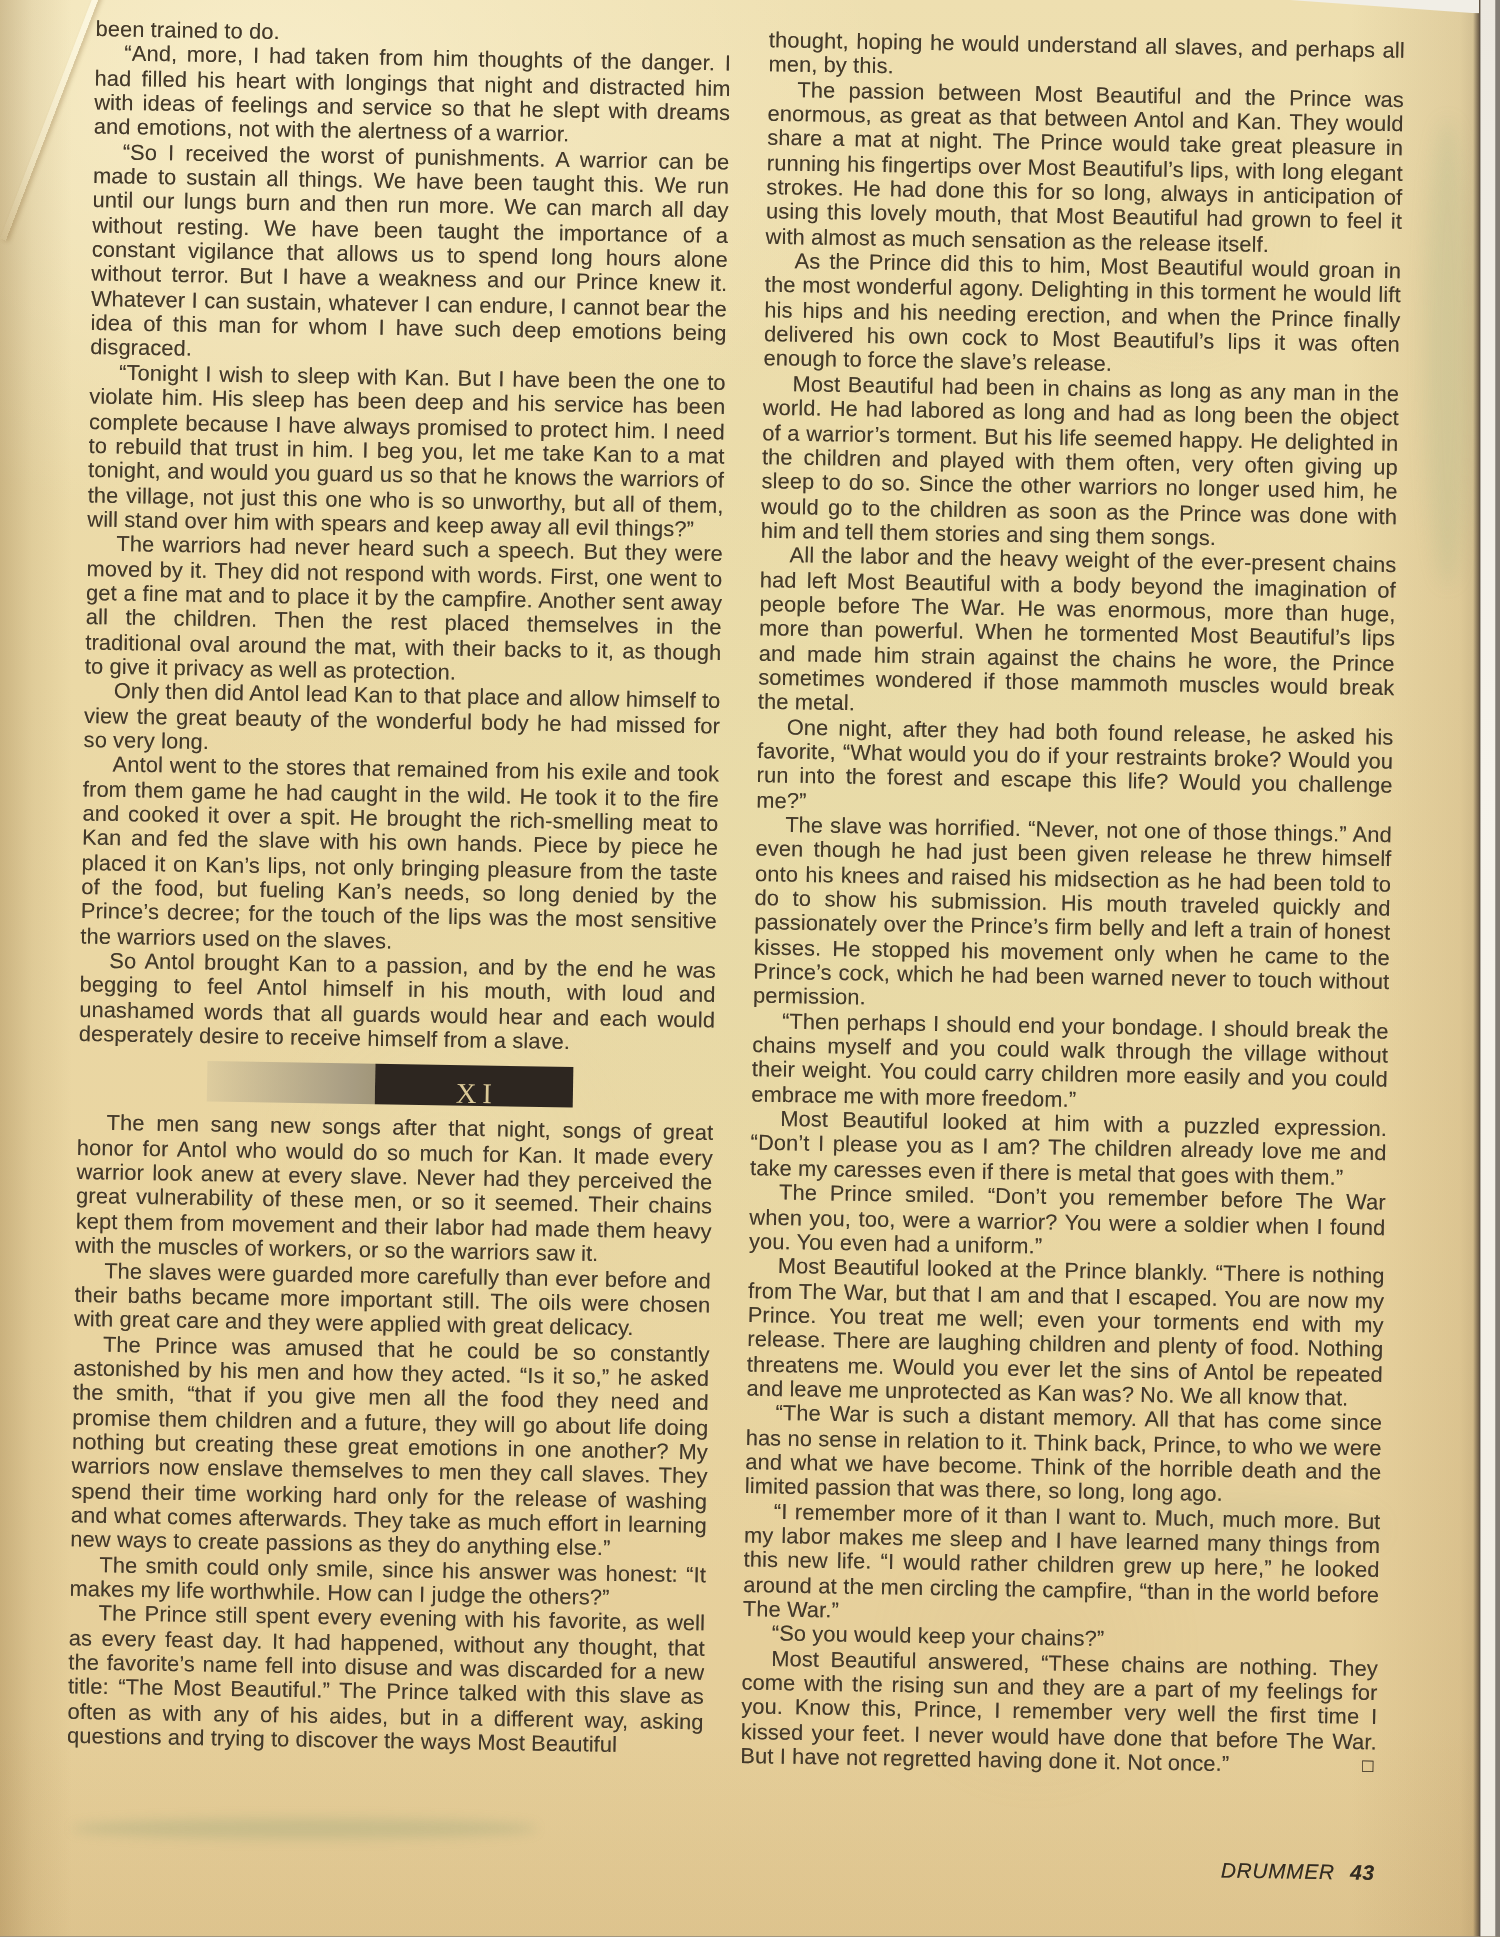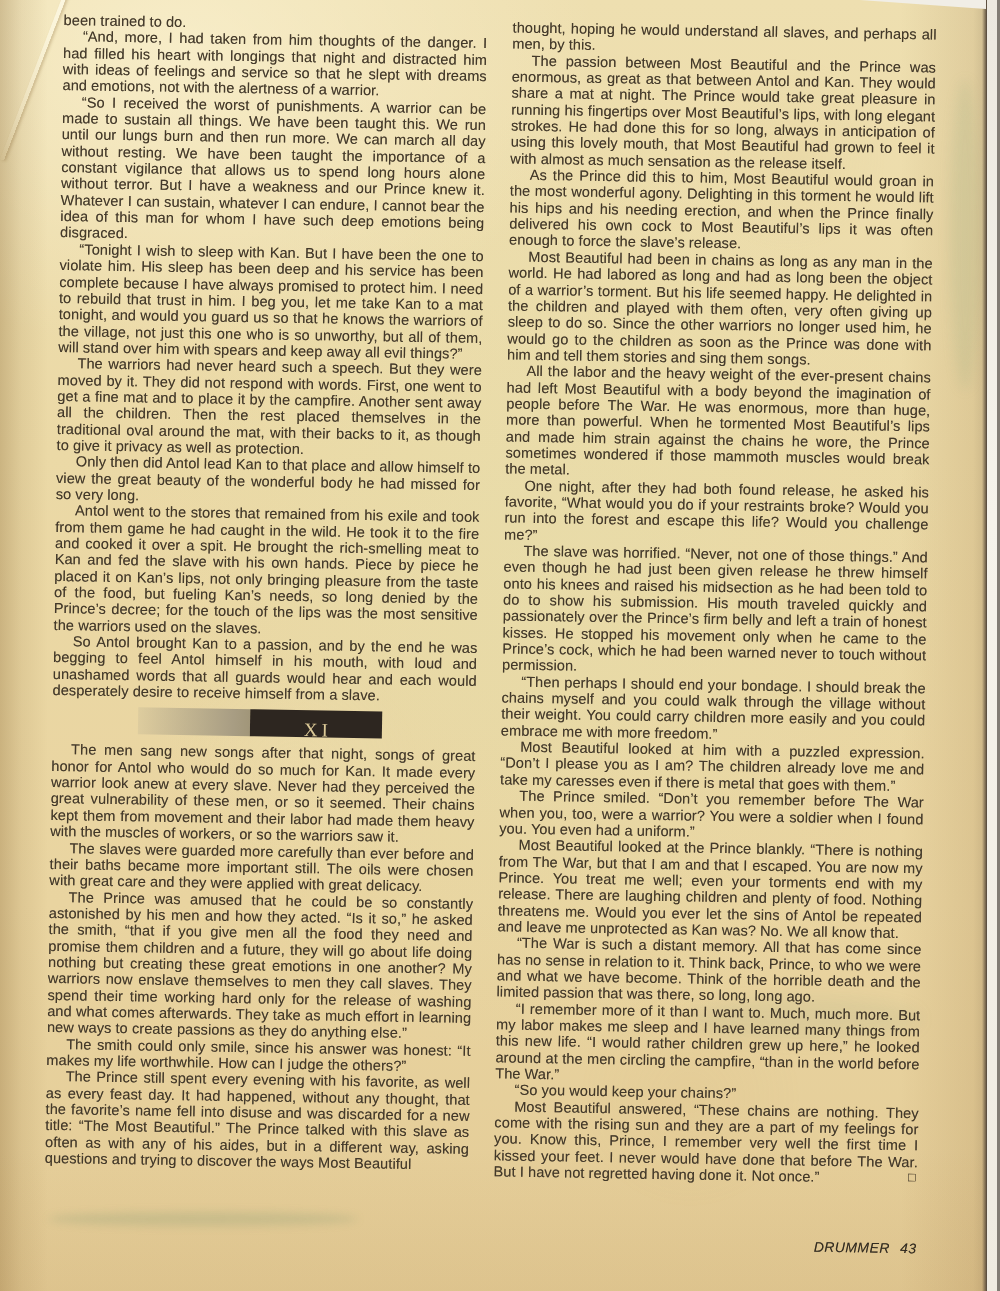--- a/index.html
+++ b/index.html
@@ -67,21 +67,21 @@
   .bar-gray{width:112px;height:100%;
     background:linear-gradient(to right, rgba(185,175,145,0.25), #a89d83 85%, #a19679);}
   .bar-black{flex:1;height:100%;background:#2d2620;display:flex;align-items:center;justify-content:center;}
   .chapter-number{font-family:"Liberation Serif",serif;font-size:19px;letter-spacing:4px;
     color:#dbc globally;color:#dbc997;text-indent:4px;margin-top:12px;}
 
   
   .footer{position:absolute;left:513px;top:1226px;width:424px;text-align:right;
     font-style:italic;font-size:14px;color:#332c21;letter-spacing:0.4px;
     text-shadow:0 0 0.4px rgba(51,44,33,0.5);}
-  .footer .pgnum{font-weight:400;margin-left:6px;}
+  .footer .pgnum{font-weight:700;margin-left:6px;}
 </style>
 </head>
 <body>
 
 <div class="scan-root">
 
   <div class="paper">
     <div class="mottle"></div>
     <div class="shade-left"></div>
     <div class="shade-right"></div>

